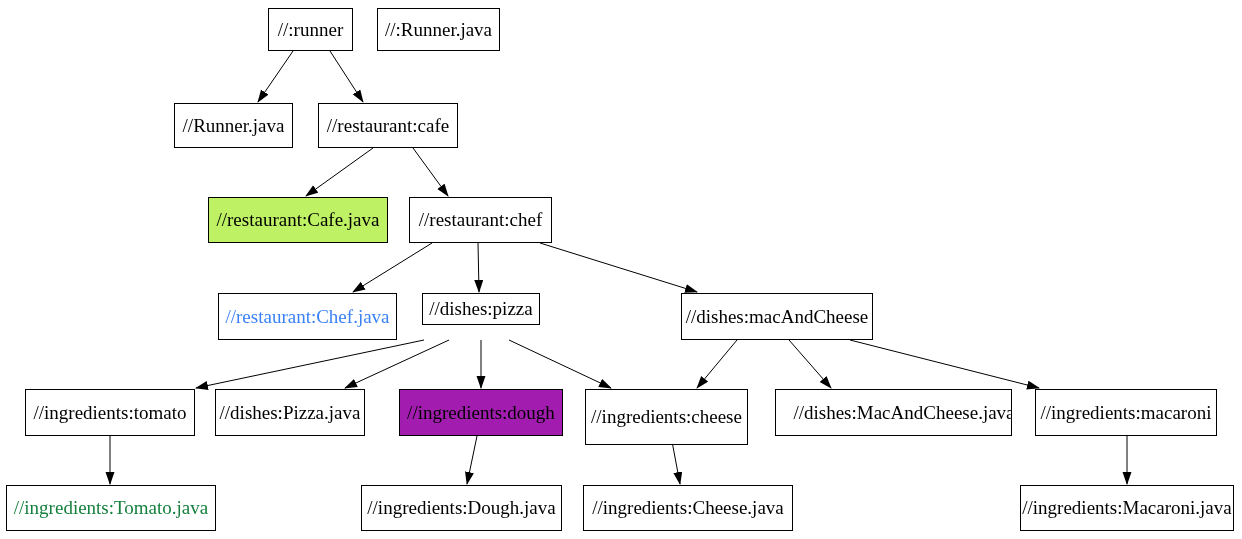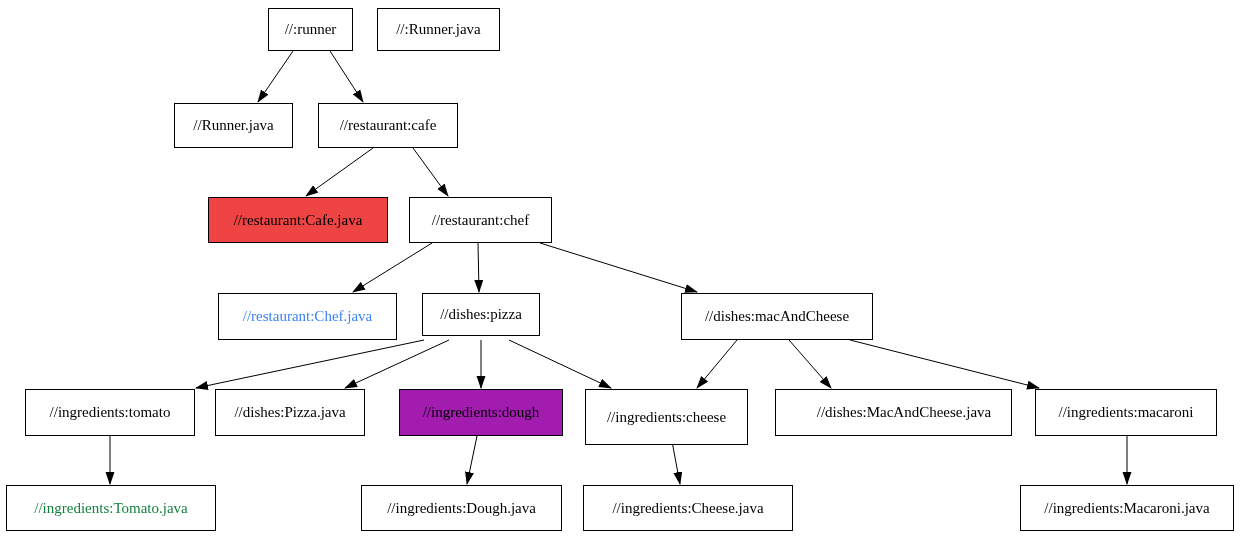--- a/index.html
+++ b/index.html
@@ -17,21 +17,21 @@
     width: 1242px; height: 539px;
   }
   .node {
     position: absolute;
     box-sizing: border-box;
     border: 1px solid #000000;
     background: #ffffff;
     display: flex;
     align-items: center;
     justify-content: center;
-    font-size: 15px;
+    font-size: 19px;
     color: #000000;
     white-space: nowrap;
     overflow: hidden;
   }
   .edge-line { stroke-width: 1; }
 </style>
 </head>
 <body>
 
 <div class="canvas">
@@ -68,30 +68,30 @@
       </div>
       <div class="node" style="left: 377px; top: 8px; width: 123px; height: 43px; border-color: rgb(0, 0, 0); background: rgb(255, 255, 255); color: rgb(0, 0, 0);">
         <span>//:Runner.java</span>
       </div>
       <div class="node" style="left: 174px; top: 103px; width: 119px; height: 45px; border-color: rgb(0, 0, 0); background: rgb(255, 255, 255); color: rgb(0, 0, 0);">
         <span>//Runner.java</span>
       </div>
       <div class="node" style="left: 318px; top: 103px; width: 140px; height: 45px; border-color: rgb(0, 0, 0); background: rgb(255, 255, 255); color: rgb(0, 0, 0);">
         <span>//restaurant:cafe</span>
       </div>
-      <div class="node" style="left: 208px; top: 197px; width: 180px; height: 46px; border-color: rgb(0, 0, 0); background: #ef4444; color: rgb(0, 0, 0);">
+      <div class="node" style="left: 208px; top: 197px; width: 180px; height: 46px; border-color: rgb(0, 0, 0); background: #bef264; color: rgb(0, 0, 0);">
         <span>//restaurant:Cafe.java</span>
       </div>
       <div class="node" style="left: 409px; top: 197px; width: 143px; height: 46px; border-color: rgb(0, 0, 0); background: rgb(255, 255, 255); color: rgb(0, 0, 0);">
         <span>//restaurant:chef</span>
       </div>
       <div class="node" style="left: 218px; top: 293px; width: 179px; height: 47px; border-color: rgb(0, 0, 0); background: rgb(255, 255, 255); color: #3b82f6;">
         <span>//restaurant:Chef.java</span>
       </div>
-      <div class="node" style="left: 422px; top: 293px; width: 118px; height: 43px; border-color: rgb(0, 0, 0); background: rgb(255, 255, 255); color: rgb(0, 0, 0);">
+      <div class="node" style="left: 422px; top: 293px; width: 118px; height: 32px; border-color: rgb(0, 0, 0); background: rgb(255, 255, 255); color: rgb(0, 0, 0);">
         <span>//dishes:pizza</span>
       </div>
       <div class="node" style="left: 681px; top: 293px; width: 192px; height: 47px; border-color: rgb(0, 0, 0); background: rgb(255, 255, 255); color: rgb(0, 0, 0);">
         <span>//dishes:macAndCheese</span>
       </div>
       <div class="node" style="left: 25px; top: 389px; width: 170px; height: 47px; border-color: rgb(0, 0, 0); background: rgb(255, 255, 255); color: rgb(0, 0, 0);">
         <span>//ingredients:tomato</span>
       </div>
       <div class="node" style="left: 215px; top: 389px; width: 150px; height: 47px; border-color: rgb(0, 0, 0); background: rgb(255, 255, 255); color: rgb(0, 0, 0);">
         <span>//dishes:Pizza.java</span>

